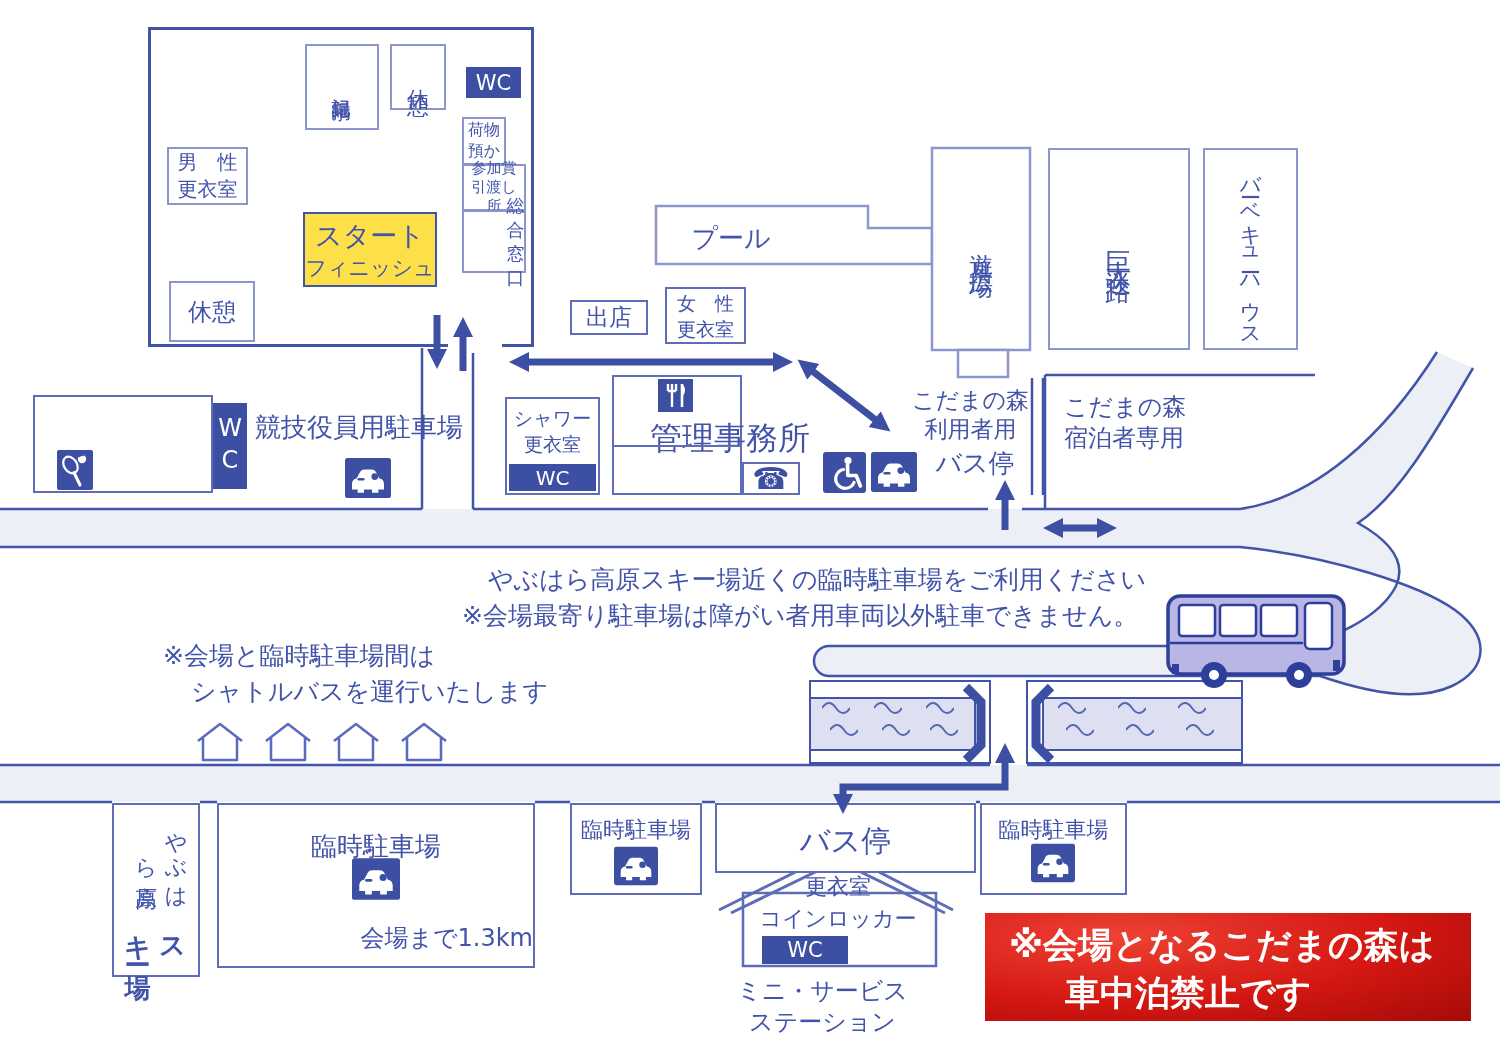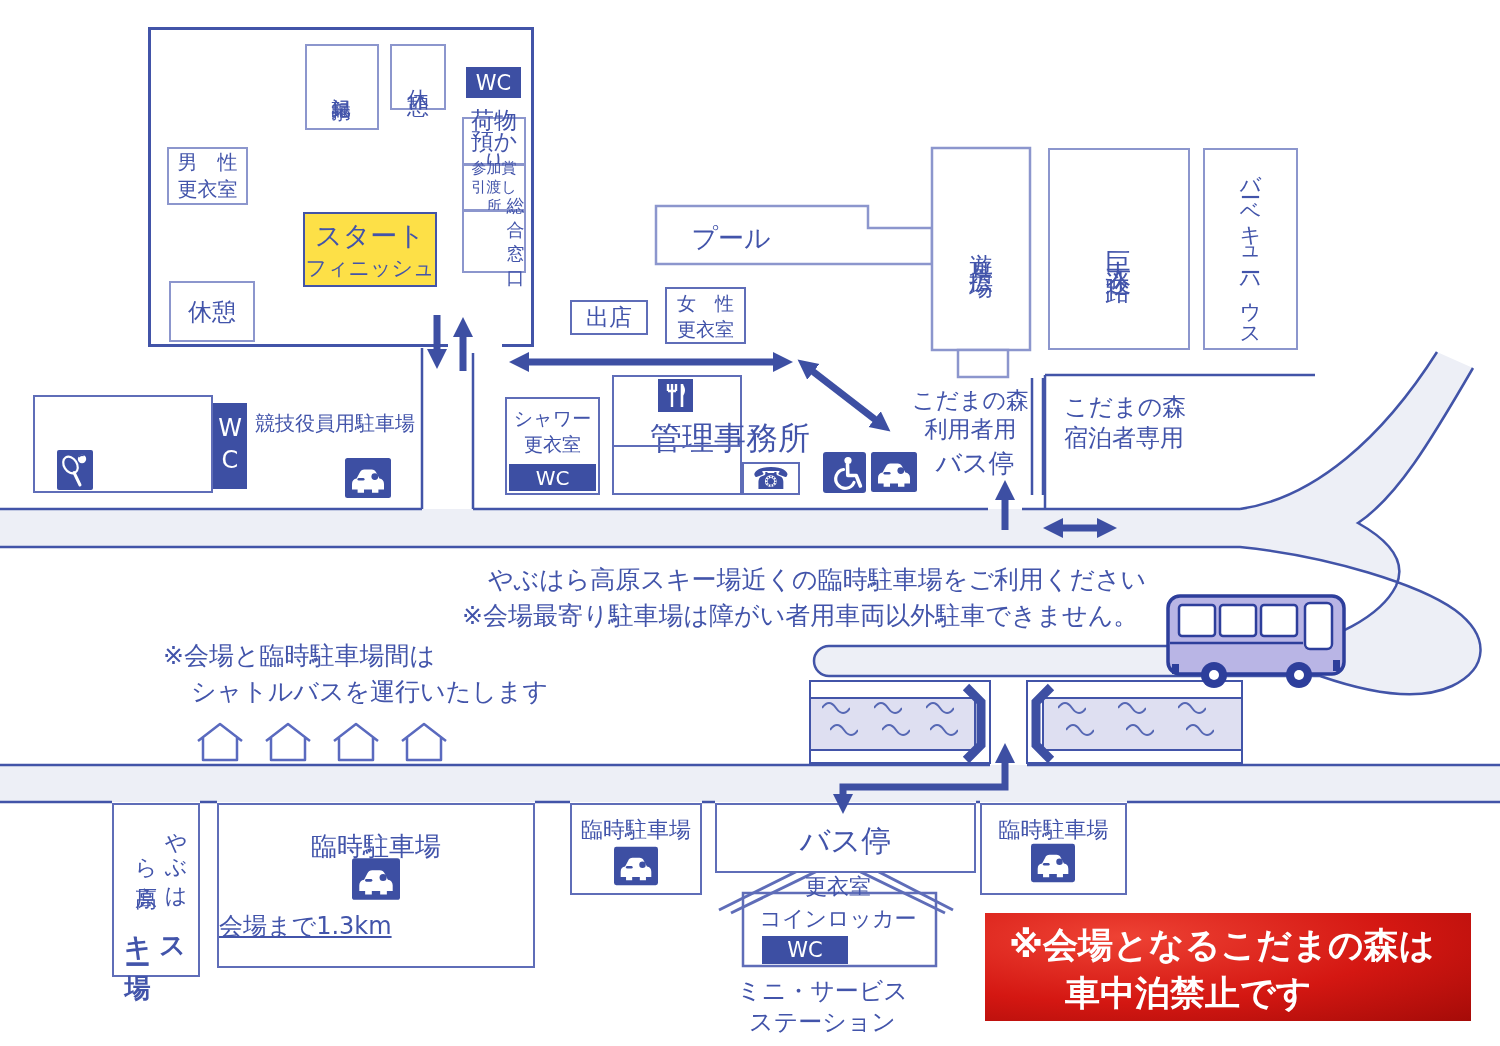--- a/index.html
+++ b/index.html
@@ -107,21 +107,21 @@
     </div>
 
   <div class="box lt ctr vert" style="left:390px;top:44px;width:56px;height:66px;font-size:22px;letter-spacing:5px;">
       <span>休憩</span>
     </div>
 
   <div class="abs badge ctr" style="left:466px;top:67px;width:55px;height:31px;font-size:21px;">
       <span>WC</span>
     </div>
 
-  <div class="box lt lines" style="left:462px;top:117px;width:64px;height:48px;font-size:23px;line-height:21px;">
+  <div class="box lt lines" style="left:462px;top:117px;width:44px;height:48px;font-size:16px;line-height:21px;justify-content:space-between;">
     <span>荷物</span>
     <span>預かり</span>
   </div>
   <div class="box lt lines" style="left:462px;top:164px;width:64px;height:47px;font-size:15px;line-height:19px;">
     <span>参加賞</span>
     <span>引渡し所</span>
   </div>
   <div class="box lt lines" style="left:462px;top:210px;width:64px;height:63px;font-size:18px;line-height:24px;padding-left:43px;">
     <span>総合</span>
     <span>窓口</span>
@@ -138,21 +138,21 @@
   </div>
 
   <div class="box lt ctr" style="left:169px;top:281px;width:86px;height:61px;font-size:24px;">
       <span>休憩</span>
     </div>
 
   <div class="box md" style="left:33px;top:395px;width:180px;height:98px;"></div>
   <div class="abs badge ctr vert" style="left:213px;top:403px;width:34px;height:86px;font-size:24px;letter-spacing:4px;">
       <span>WC</span>
     </div>
-  <div class="lbl" style="left:255px;top:410px;font-size:20px;white-space:nowrap;">競技役員用駐車場</div>
+  <div class="lbl" style="left:255px;top:410px;font-size:26px;white-space:nowrap;">競技役員用駐車場</div>
 
   <div class="lbl" style="left:656px;top:221px;width:150px;text-align:center;font-size:26px;">プール</div>
 
   <div class="box md ctr" style="left:570px;top:300px;width:78px;height:35px;font-size:23px;">
       <span>出店</span>
     </div>
 
   <div class="box md lines" style="left:665px;top:287px;width:81px;height:57px;font-size:19px;line-height:26px;">
     <span>女　性</span>
     <span>更衣室</span>
@@ -207,21 +207,21 @@
 
   <div class="box md ctr" style="left:112px;top:803px;width:88px;height:174px;">
     <div class="vert" style="height:160px;display:flex;">
       <div style="font-size:22px;letter-spacing:2px;">やぶはら高原</div>
       <div style="font-size:26px;font-weight:bold;letter-spacing:4px;">スキー場</div>
     </div>
   </div>
 
   <div class="box md" style="left:217px;top:803px;width:318px;height:165px;">
     <div class="lbl" style="left:0;right:0;top:24px;text-align:center;font-size:26px;">臨時駐車場</div>
-    <div class="lbl" style="left:0;right:0;top:105px;text-align:left;font-size:24px;text-decoration:underline;">会場まで1.3km</div>
+    <div class="lbl" style="left:0;right:0;top:117px;text-align:right;font-size:24px;">会場まで1.3km</div>
   </div>
 
   <div class="box md" style="left:570px;top:803px;width:132px;height:92px;">
     <div class="lbl" style="left:0;right:0;top:10px;text-align:center;font-size:22px;">臨時駐車場</div>
   </div>
 
   <div class="box md" style="left:715px;top:803px;width:261px;height:70px;">
     <div class="lbl" style="left:0;right:0;top:16px;text-align:center;font-size:30px;">バス停</div>
   </div>
 

